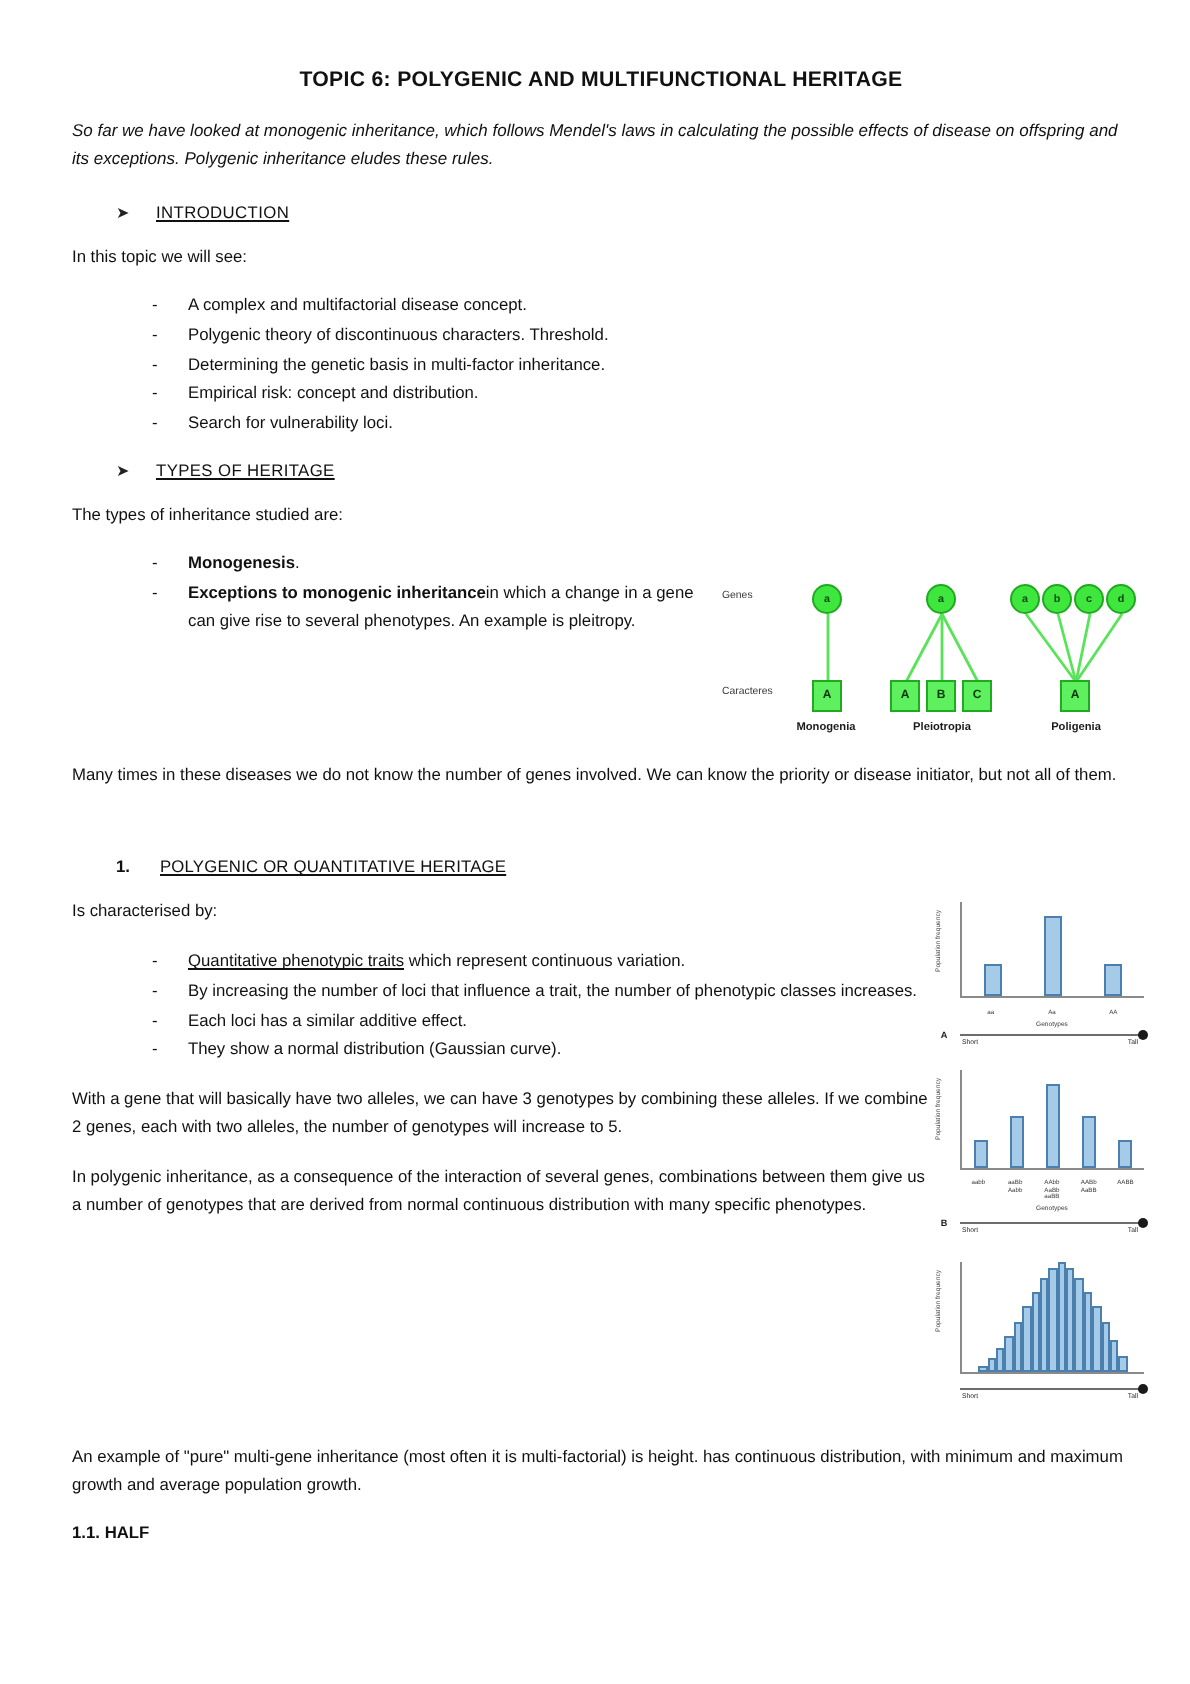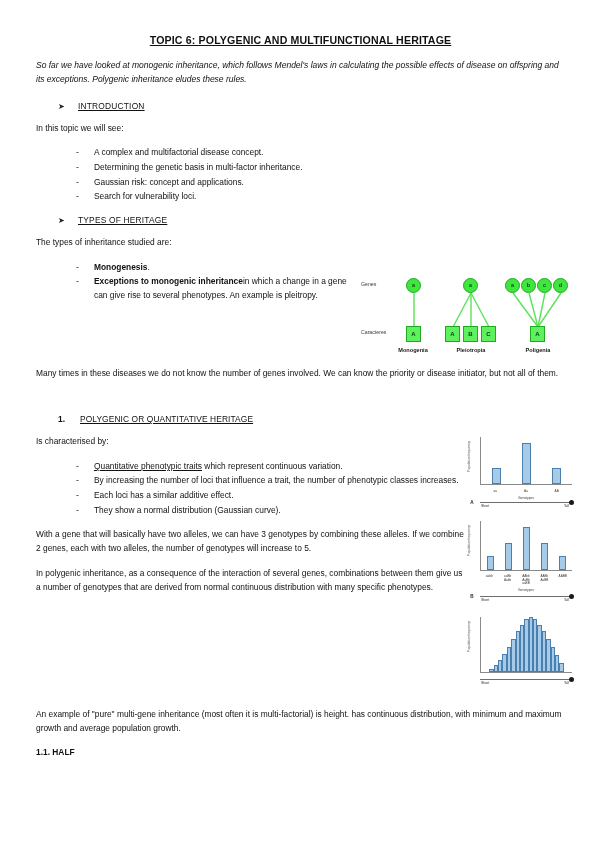--- a/index.html
+++ b/index.html
@@ -18,21 +18,20 @@
     position: relative;
     width: 595px;
     height: 842px;
     padding: 34px 30px 20px 36px;
   }
 
   h1.doc-title {
     font-size: 10.6px;
     font-weight: bold;
     text-align: center;
-    text-decoration: underline;
     margin: 0 0 13px 0;
     letter-spacing: 0.15px;
   }
 
   p.intro-italic {
     font-size: 8.5px;
     font-style: italic;
     line-height: 1.62;
     margin: 4px 0 14px 0;
     text-align: left;
@@ -287,22 +286,23 @@
 
   <div class="arrow-head">
     <span class="bullet">➤</span>
     <span class="txt">INTRODUCTION</span>
   </div>
 
   <p class="body">In this topic we will see:</p>
 
   <ul class="dash-list">
     <li>A complex and multifactorial disease concept.</li>
+    <li>Polygenic theory of discontinuous characters. Threshold.</li>
     <li>Determining the genetic basis in multi-factor inheritance.</li>
-    <li>Gaussian risk: concept and applications.</li>
+    <li>Empirical risk: concept and distribution.</li>
     <li>Search for vulnerability loci.</li>
   </ul>
 
 
   <div class="arrow-head">
     <span class="bullet">➤</span>
     <span class="txt">TYPES OF HERITAGE</span>
   </div>
 
   <p class="body">The types of inheritance studied are:</p>

